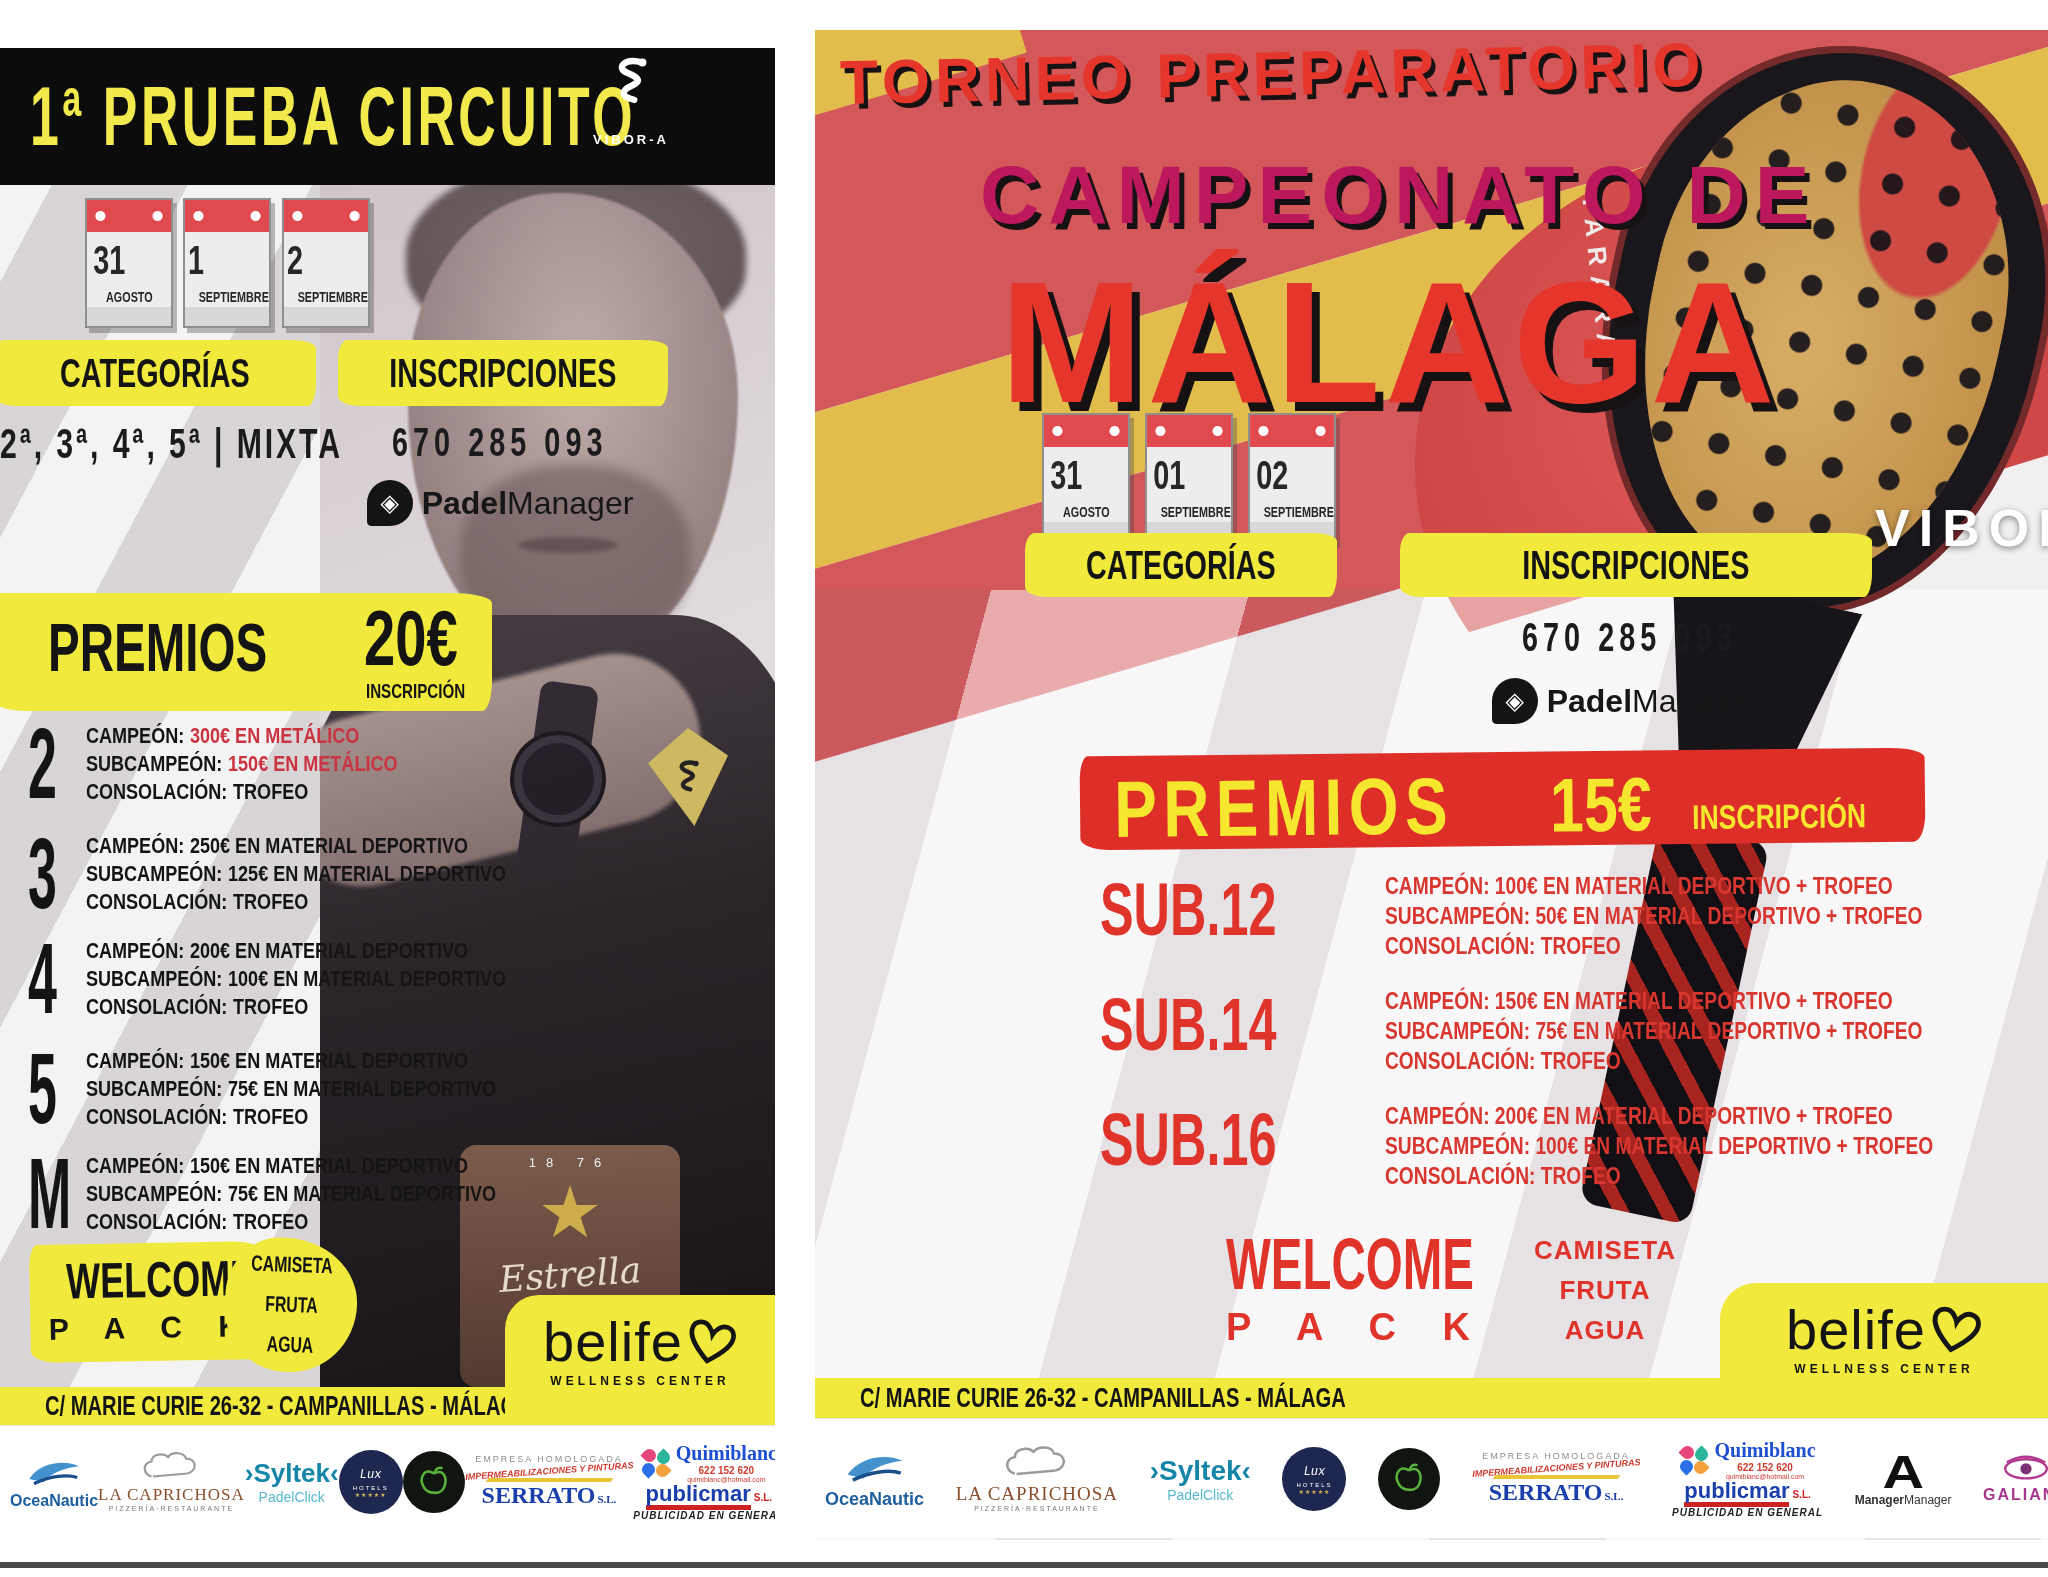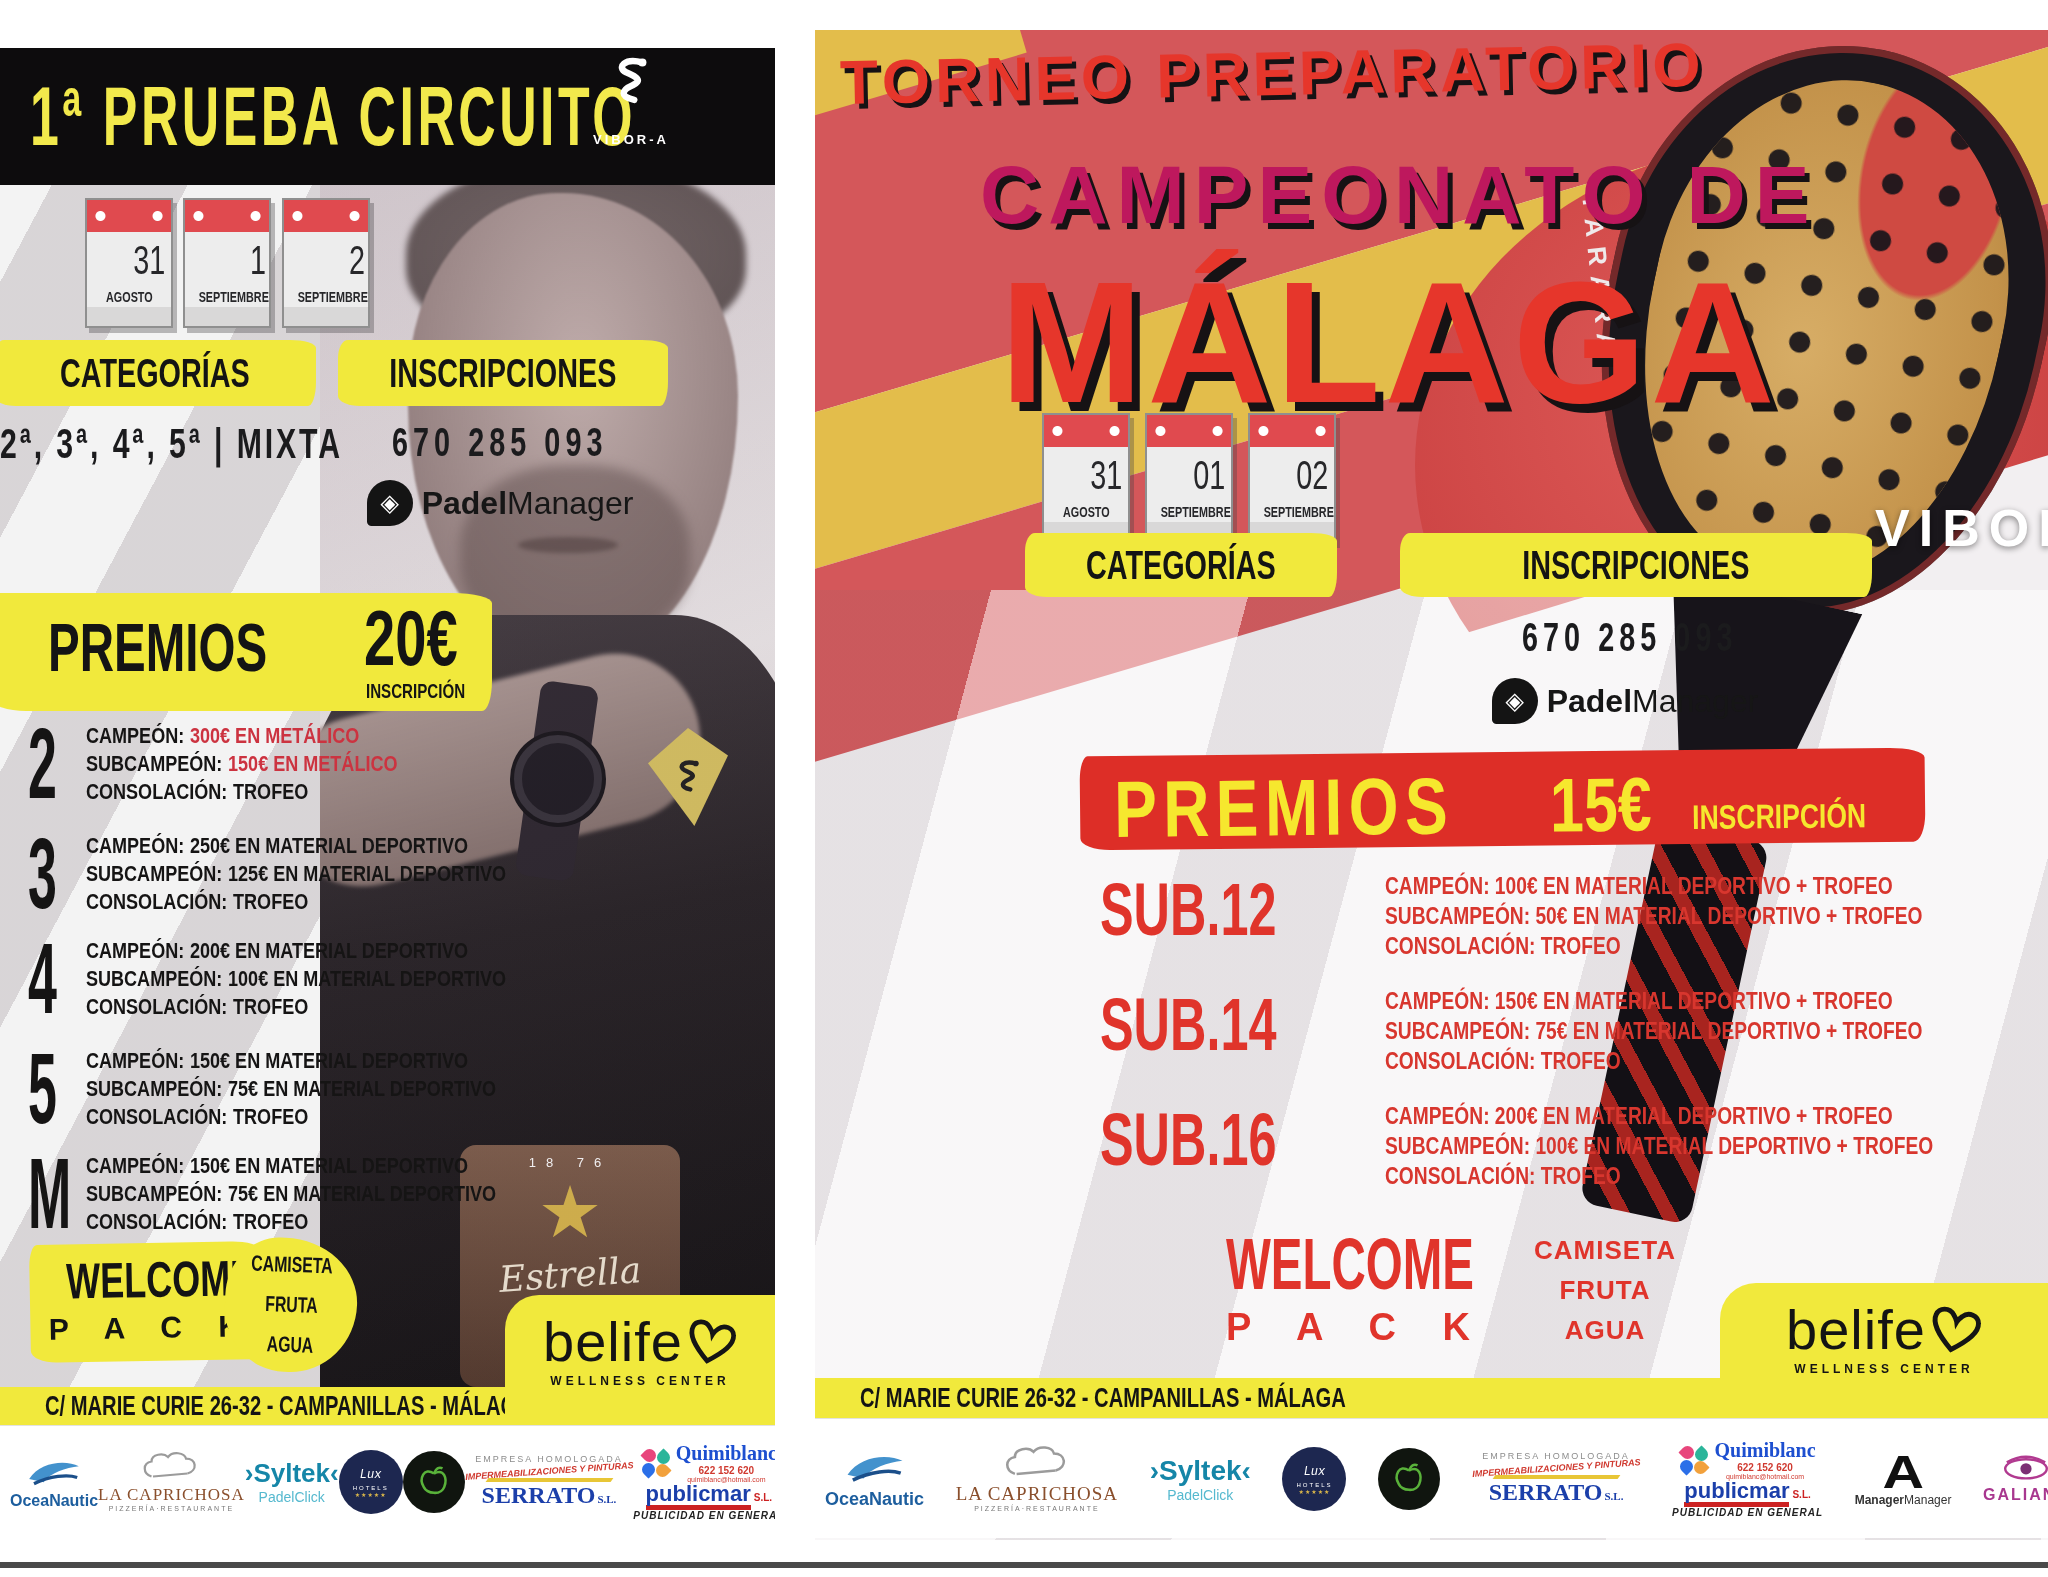--- a/index.html
+++ b/index.html
@@ -31,21 +31,21 @@
   .tr-num{font-size:13px;letter-spacing:10px;padding-top:10px}
   .tr-star{font-size:72px;color:#d9b64a;line-height:84px}
   .tr-script{font-family:"DejaVu Serif",serif;font-style:italic;font-size:36px;color:#f3e9d7;transform:rotate(-4deg)}
   .ph-tint{position:absolute;inset:0;background:linear-gradient(160deg,rgba(167,140,160,.18),rgba(60,50,60,.08))}
   .lp-header{position:absolute;left:0;top:0;width:775px;height:137px;background:#0d0c0d;display:flex;align-items:center}
   .lp-title{color:#f2e94c;font-size:74px;font-weight:700;letter-spacing:5px;margin-left:30px;transform:scale(.70,1.12);transform-origin:0 50%;white-space:nowrap}
   .vibora{position:absolute;left:583px;top:8px;width:96px;text-align:center;color:#fff}
   .vibora-word{font-size:13px;letter-spacing:3px;font-weight:700;display:block;margin-top:20px}
   .cal{position:absolute;width:88px;height:130px;background:linear-gradient(#ededed 0 85%,#d9d8d8 85%);border:2px solid #8f8f8f;box-shadow:4px 5px 0 rgba(70,65,70,.35)}
   .cal-top{height:32px;background:radial-gradient(circle at 16% 50%,#fff 4.5px,transparent 5.5px),radial-gradient(circle at 84% 50%,#fff 4.5px,transparent 5.5px),#e04a4f}
-  .cal-day{text-align:right;font-size:40px;font-weight:400;color:#27272a;line-height:56px}
+  .cal-day{text-align:left;font-size:40px;font-weight:700;color:#27272a;line-height:56px}
   .cal-month{text-align:center;font-size:15px;font-weight:700;color:#27272a}
   .band{position:absolute;background:#f1e93c;display:flex;align-items:center;justify-content:center;border-radius:10px 26px 8px 22px/18px 8px 24px 10px}
   .band-text{font-size:40px;font-weight:700;color:#141414}
   .bigval{font-size:40px;font-weight:700;color:#1b1b1d;letter-spacing:4px}
   .pm{position:absolute;display:flex;align-items:center;justify-content:center}
   .pm-pin{width:46px;height:46px;background:#141414;border-radius:50% 50% 50% 10%;display:flex;align-items:center;justify-content:center;color:#fff;font-size:24px;margin-right:9px}
   .pm-text{font-size:32px;color:#161616;letter-spacing:0}
   .pm-text b{font-weight:700}.pm-text span{font-weight:400}
   .premios-band{position:absolute;left:-8px;top:545px;width:500px;height:118px;background:#f1e93c;border-radius:6px 40px 10px 34px/26px 10px 30px 12px}
   .premios-word{position:absolute;left:56px;top:14px;font-size:66px;font-weight:700;transform:scale(.72,1.05);transform-origin:0 0;white-space:nowrap}

